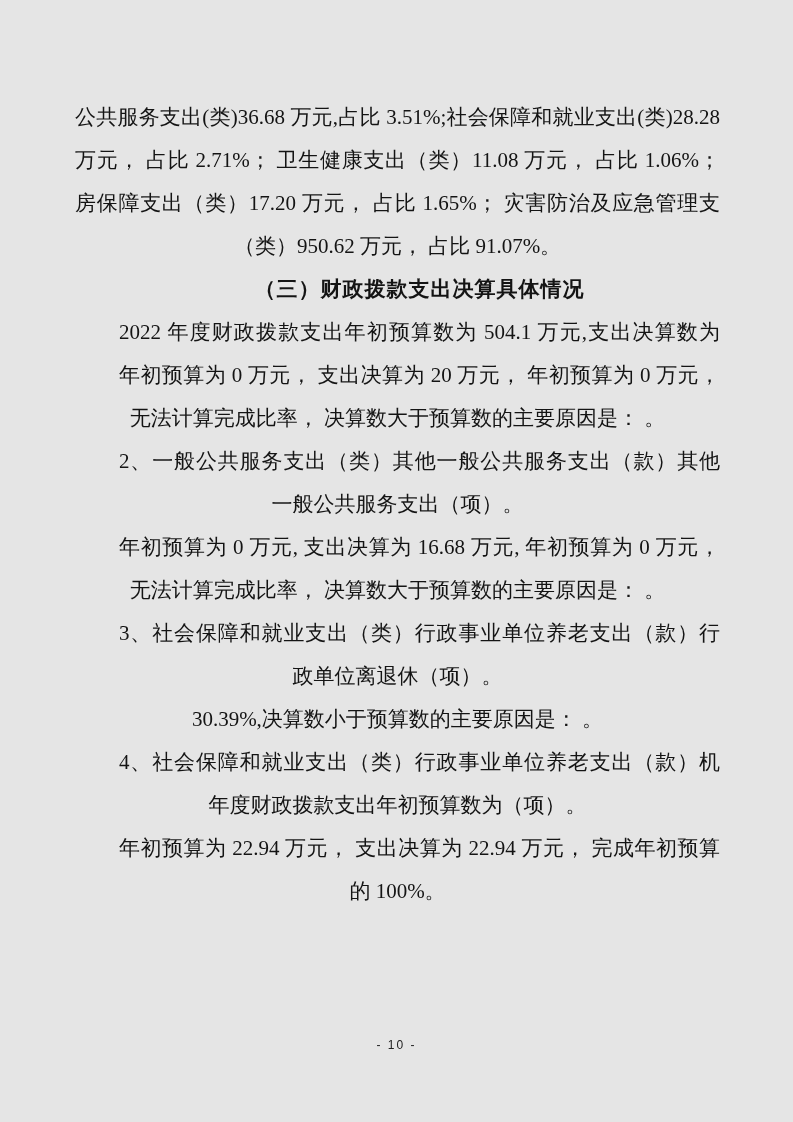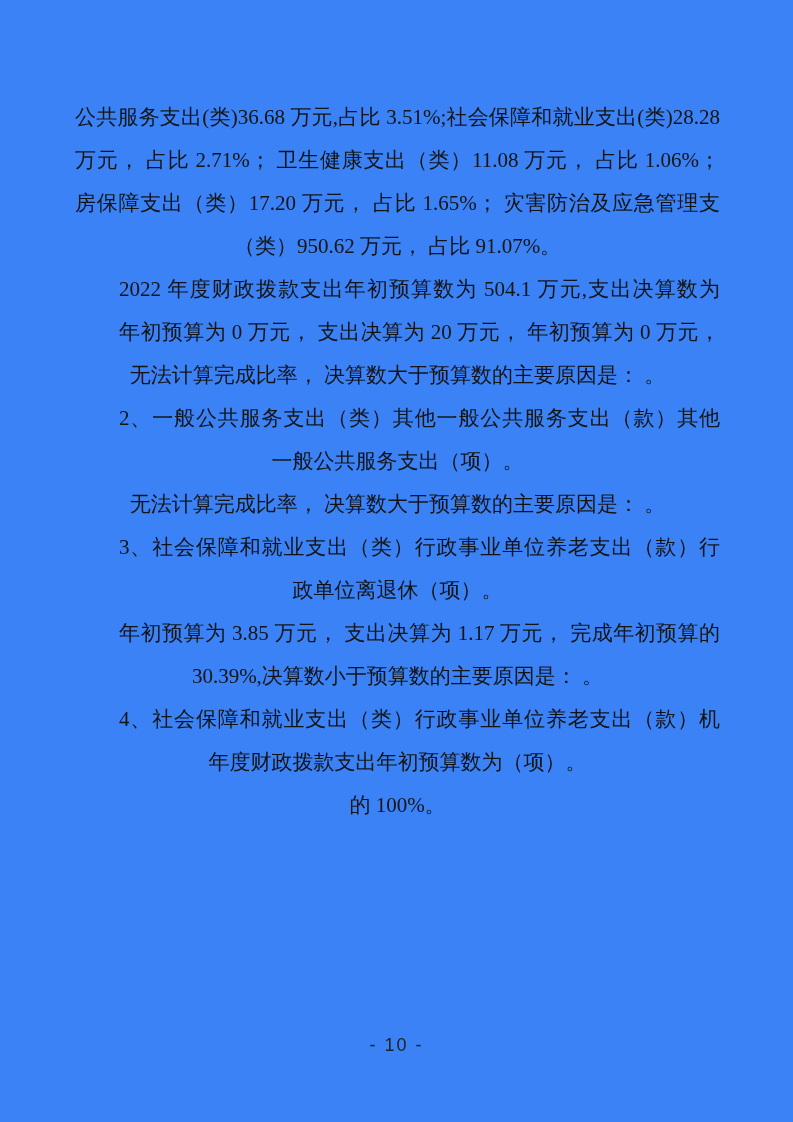--- a/index.html
+++ b/index.html
@@ -13,21 +13,21 @@
     background: #ffffff;
     font-family: "Liberation Serif", "DejaVu Serif", serif;
     color: #141414;
     overflow: hidden;
   }
   .page {
     position: absolute;
     left: 0; top: 0;
     width: 793px;
     height: 1122px;
-    background: #3b82f6;
+    background: #e5e5e5;
   }
   .doc-body {
     position: absolute;
     left: 75px;
     top: 96px;
     width: 645px;
   }
   .line {
     height: 43px;
     line-height: 43px;
@@ -51,54 +51,56 @@
     letter-spacing: 1px;
   }
   .footer {
     position: absolute;
     left: 0;
     top: 1034px;
     width: 793px;
     height: 22px;
     line-height: 22px;
     text-align: center;
-    font-size: 18px;
+    font-size: 12px;
     font-family: "Liberation Sans", "DejaVu Sans", sans-serif;
     color: #222222;
     letter-spacing: 2px;
   }
 </style>
 </head>
 <body>
 
 <div class="page">
 
   <div class="doc-body">
 
     <div class="line jst">公共服务支出(类)36.68 万元,占比 3.51%;社会保障和就业支出(类)28.28</div>
     <div class="line jst">万元， 占比 2.71%； 卫生健康支出（类）11.08 万元， 占比 1.06%； 住</div>
     <div class="line jst">房保障支出（类）17.20 万元， 占比 1.65%； 灾害防治及应急管理支</div>
     <div class="line">（类）950.62 万元， 占比 91.07%。</div>
 
+    <div class="line ind heading">（三）财政拨款支出决算具体情况</div>
 
     <div class="line ind jst">2022 年度财政拨款支出年初预算数为 504.1 万元,支出决算数为</div>
 
     <div class="line ind jst">年初预算为 0 万元， 支出决算为 20 万元， 年初预算为 0 万元，</div>
     <div class="line">无法计算完成比率， 决算数大于预算数的主要原因是： 。</div>
 
     <div class="line ind jst">2、一般公共服务支出（类）其他一般公共服务支出（款）其他</div>
     <div class="line">一般公共服务支出（项）。</div>
+    <div class="line ind jst">年初预算为 0 万元, 支出决算为 16.68 万元, 年初预算为 0 万元，</div>
     <div class="line">无法计算完成比率， 决算数大于预算数的主要原因是： 。</div>
 
     <div class="line ind jst">3、社会保障和就业支出（类）行政事业单位养老支出（款）行</div>
     <div class="line">政单位离退休（项）。</div>
-    <div class="line ind jst">年初预算为 3.85 万元， 支出决算为 1.17 万元， 完成年初预算的</div>
     <div class="line">30.39%,决算数小于预算数的主要原因是： 。</div>
 
     <div class="line ind jst">4、社会保障和就业支出（类）行政事业单位养老支出（款）机</div>
     <div class="line">年度财政拨款支出年初预算数为（项）。</div>
+    <div class="line ind jst">年初预算为 22.94 万元， 支出决算为 22.94 万元， 完成年初预算</div>
     <div class="line">的 100%。</div>
 
   </div>
 
   <div class="footer">- 10 -</div>
 
 </div>
 
 </body></html>

